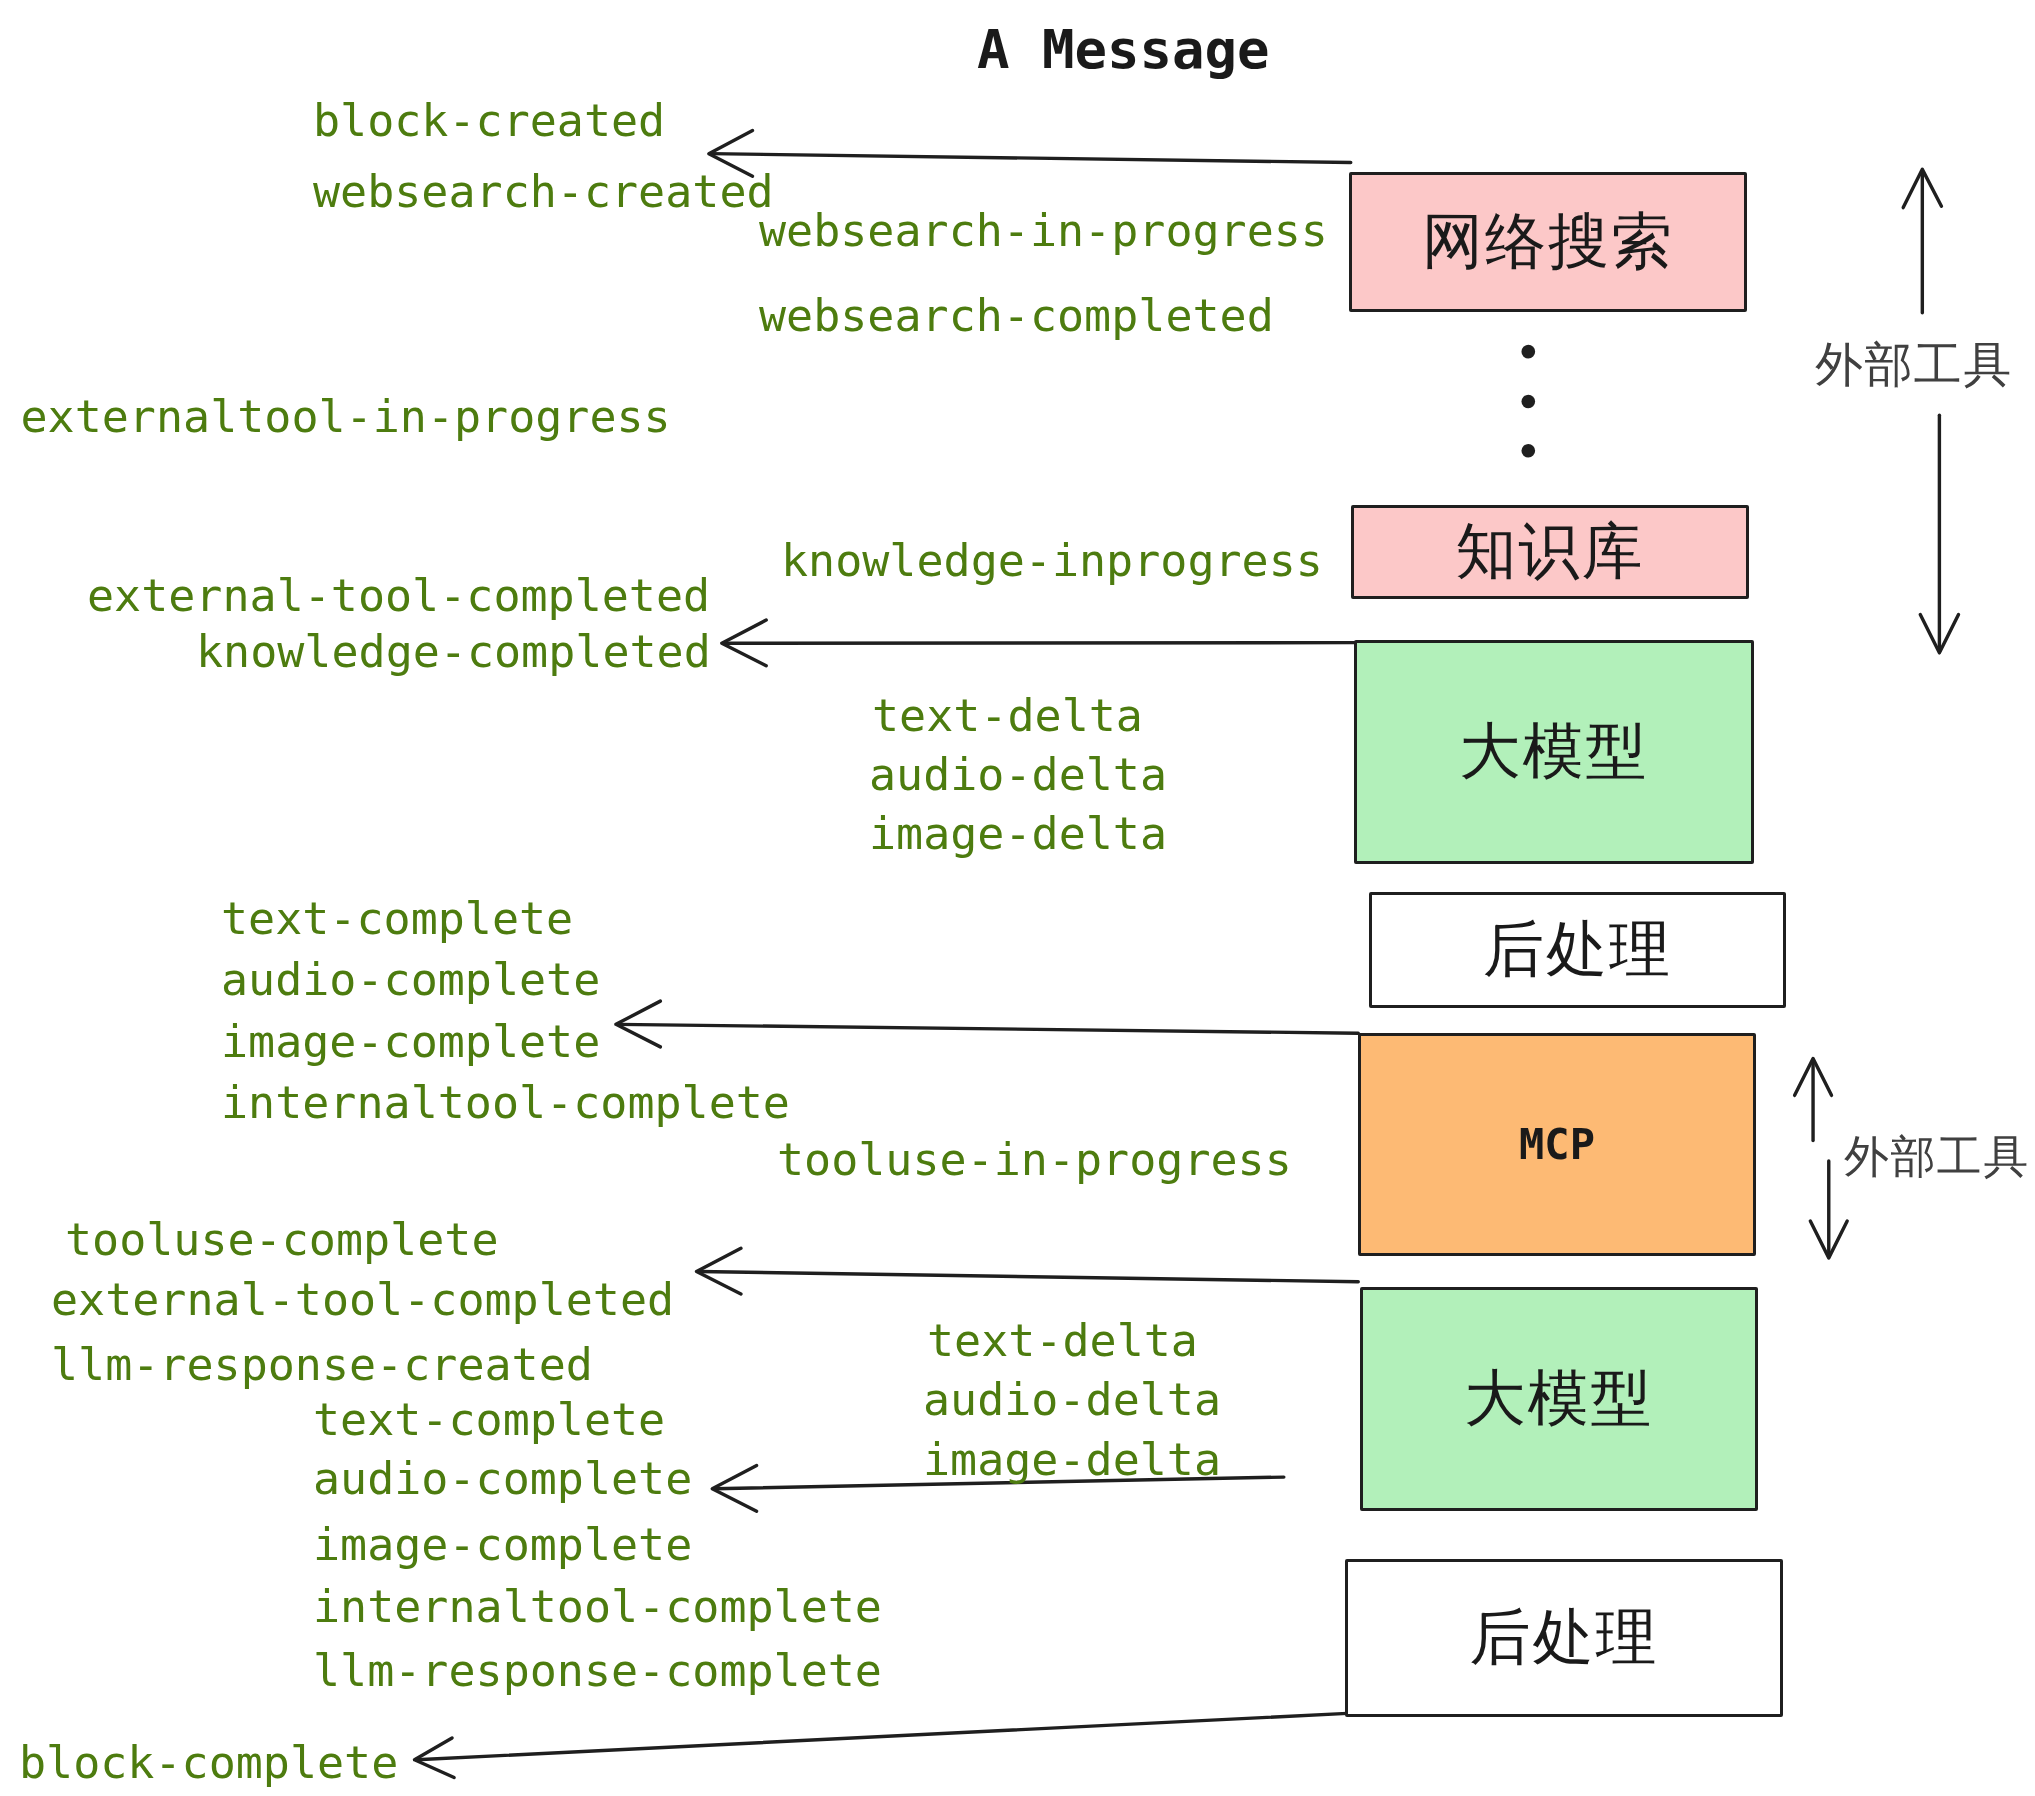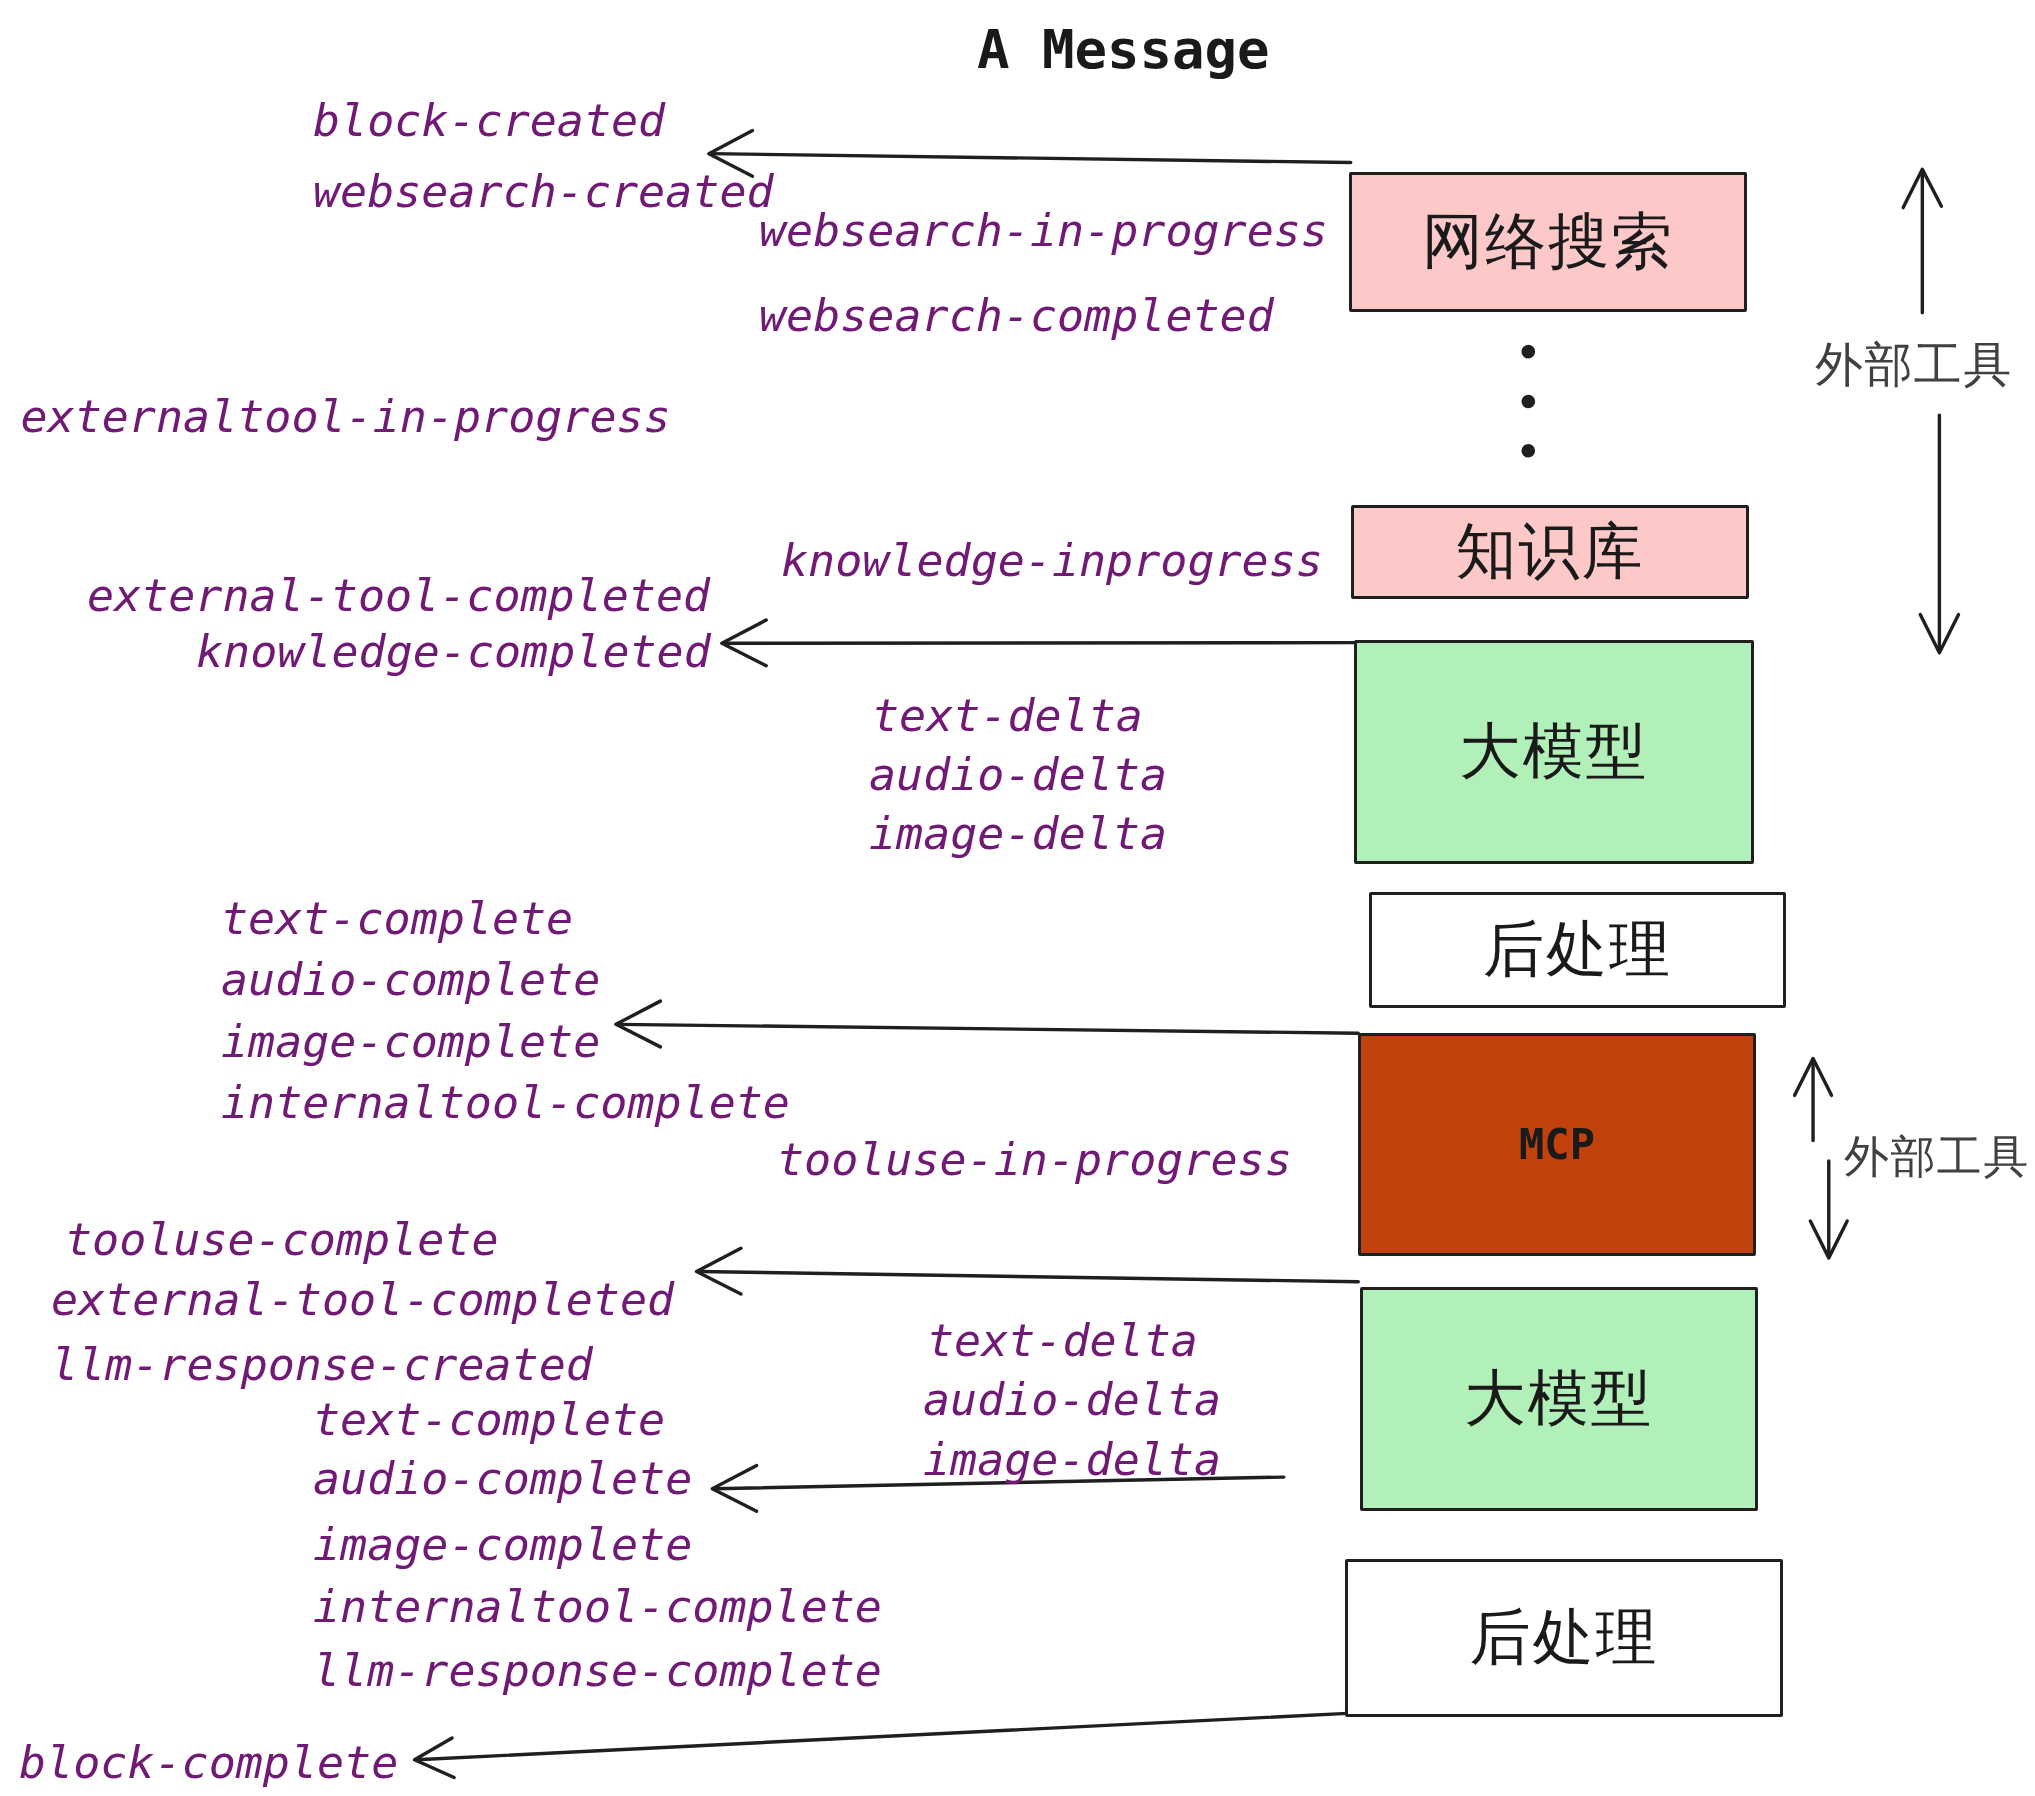--- a/index.html
+++ b/index.html
@@ -7,24 +7,23 @@
     position:relative;
     width:2035px;height:1796px;
     background:#ffffff;
     overflow:hidden;
     font-family:"DejaVu Sans Mono","Liberation Mono",monospace;
   }
   .evt{
     position:absolute;
     font-size:45px;
     line-height:1.05;
-    color:#701a75;
+    color:#4d7c0f;
     white-space:nowrap;
     font-family:"DejaVu Sans Mono","Liberation Mono",monospace;
-    font-style:italic;
   }
   #title{
     position:absolute;
     left:977px;top:18px;
     font-size:54px;
     font-weight:bold;
     color:#1a1a1a;
     white-space:nowrap;
   }
   .box{
@@ -159,21 +158,21 @@
   </div>
   <div class="box b2" style="background: rgb(252, 200, 200);">
     <span class="cn">知识库</span>
   </div>
   <div class="box b3" style="background: rgb(178, 240, 186);">
     <span class="cn">大模型</span>
   </div>
   <div class="box b4" style="background: rgb(255, 255, 255);">
     <span class="cn">后处理</span>
   </div>
-  <div class="box b5" style="background: #c2410c;">
+  <div class="box b5" style="background: #fdba74;">
     <span class="mono-label">MCP</span>
   </div>
   <div class="box b6" style="background: rgb(178, 240, 186);">
     <span class="cn">大模型</span>
   </div>
   <div class="box b7" style="background: rgb(255, 255, 255);">
     <span class="cn">后处理</span>
   </div>
 
   <div id="side-top" class="side-label">外部工具</div>

